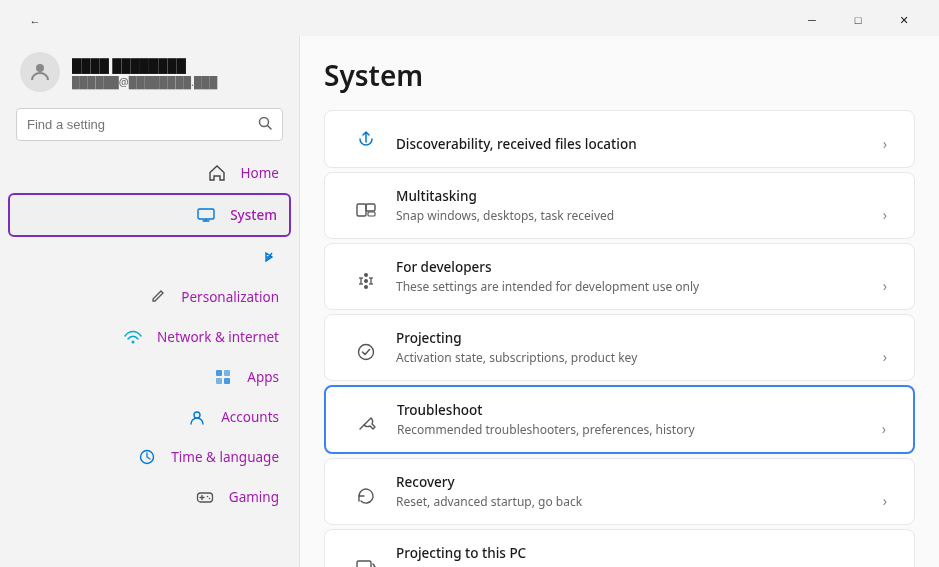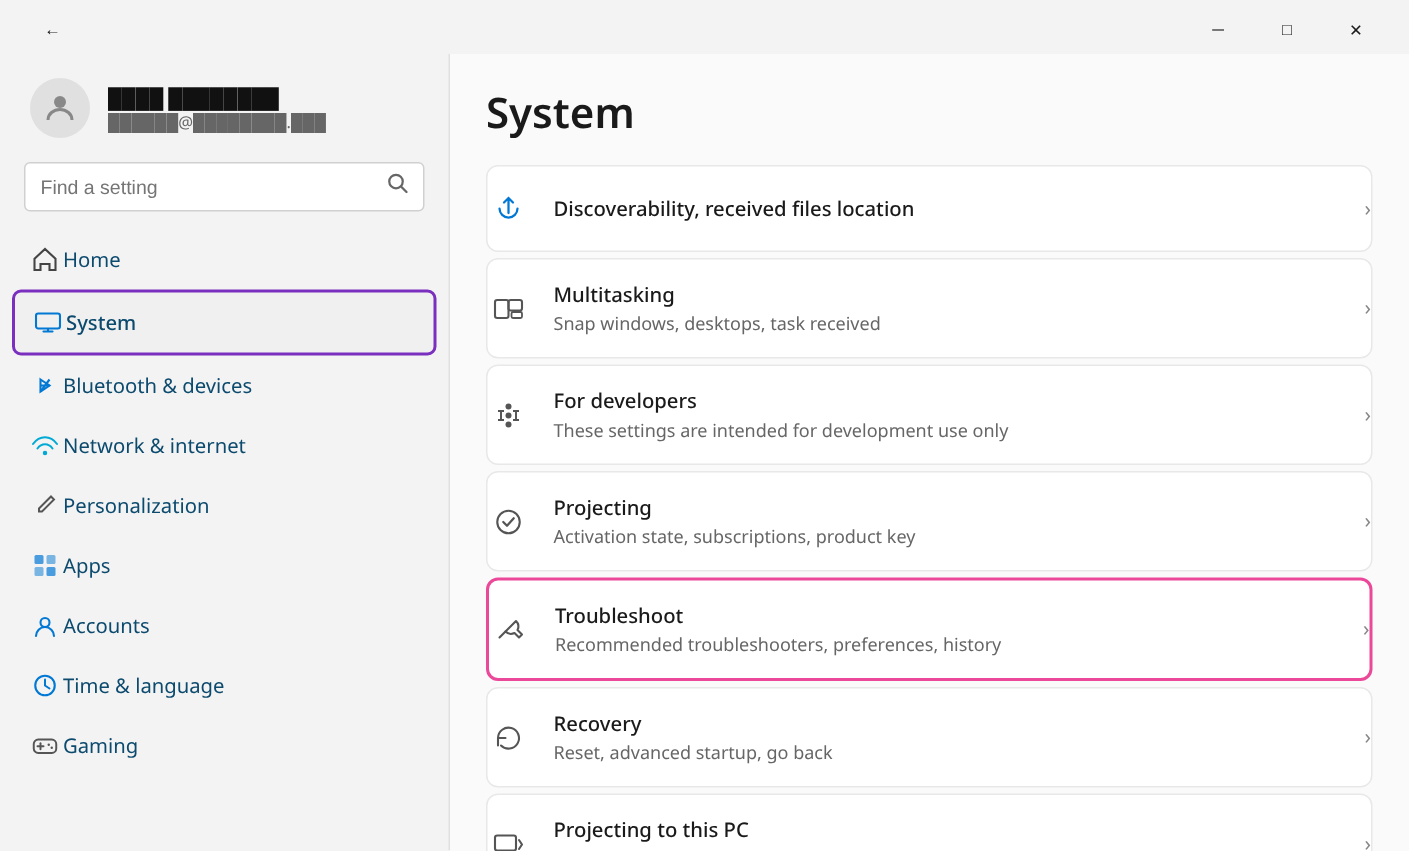--- a/index.html
+++ b/index.html
@@ -127,26 +127,27 @@
 
     
     .nav-list {
       flex: 1;
       overflow-y: auto;
       padding: 4px 8px;
     }
     .nav-item {
       display: flex;
       align-items: center;
-      gap: 2px;
+      gap: 14px;
       padding: 10px 12px;
       border-radius: 6px;
       cursor: pointer;
-      color: #0c4a6e;
+      color: #a21caf;
       font-size: 13.5px;
+      justify-content: flex-end;
     }
     .nav-item.active {
       background: #f0f0f0;
       border: 2px solid #7b2fbe;
       font-weight: 500;
     }
     .nav-icon {
       width: 20px;
       height: 20px;
       display: flex;
@@ -170,30 +171,30 @@
     }
 
     
     .settings-list {
       display: flex;
       flex-direction: column;
       gap: 4px;
     }
     .settings-item {
       display: flex;
-      align-items: center;
+      align-items: flex-end;
       background: #fff;
       border: 1px solid #e8e8e8;
       border-radius: 8px;
-      padding: 14px 0;
+      padding: 14px 27px;
       cursor: pointer;
       gap: 16px;
     }
     .settings-item.highlighted {
-      border: 2px solid #ec4899;
+      border: 2px solid #3b82f6;
     }
     .settings-item-icon {
       width: 28px;
       height: 28px;
       display: flex;
       align-items: center;
       justify-content: center;
       flex-shrink: 0;
       color: #555;
       font-size: 18px;
@@ -302,41 +303,40 @@
         <span>System</span>
       </div>
 
       <div class="nav-item">
         <span class="nav-icon icon-blue">
           <svg width="18" height="18" viewBox="0 0 18 18" fill="none">
             <path d="M6 5l6 4-6 4V5z" stroke="#0078d4" stroke-width="1.4" fill="none"></path>
             <path d="M6 9h6M12 5l-6 8" stroke="#0078d4" stroke-width="1.4"></path>
           </svg>
         </span>
-        <span>Bluetooth &amp; devices</span>
+      </div>
+
+      <div class="nav-item">
+        <span class="nav-icon icon-gray">
+          <svg width="18" height="18" viewBox="0 0 18 18" fill="none">
+            <path d="M13 3l2 2-8 8H5v-2L13 3z" stroke="#555" stroke-width="1.3" fill="none"></path>
+          </svg>
+        </span>
+        <span>Personalization</span>
       </div>
 
       <div class="nav-item">
         <span class="nav-icon icon-cyan">
           <svg width="18" height="18" viewBox="0 0 18 18" fill="none">
             <path d="M1 8c2.2-3 5-4.5 8-4.5S14.8 5 17 8" stroke="#00aad4" stroke-width="1.4" fill="none" stroke-linecap="round"></path>
             <path d="M4 11c1.3-1.8 3-2.8 5-2.8s3.7 1 5 2.8" stroke="#00aad4" stroke-width="1.4" fill="none" stroke-linecap="round"></path>
             <circle cx="9" cy="14" r="1.5" fill="#00aad4"></circle>
           </svg>
         </span>
         <span>Network &amp; internet</span>
-      </div>
-
-      <div class="nav-item">
-        <span class="nav-icon icon-gray">
-          <svg width="18" height="18" viewBox="0 0 18 18" fill="none">
-            <path d="M13 3l2 2-8 8H5v-2L13 3z" stroke="#555" stroke-width="1.3" fill="none"></path>
-          </svg>
-        </span>
-        <span>Personalization</span>
       </div>
 
       <div class="nav-item">
         <span class="nav-icon icon-blue">
           <svg width="18" height="18" viewBox="0 0 18 18" fill="none">
             <rect x="2" y="2" width="6" height="6" rx="1" fill="#0078d4" opacity="0.7"></rect>
             <rect x="10" y="2" width="6" height="6" rx="1" fill="#0078d4" opacity="0.5"></rect>
             <rect x="2" y="10" width="6" height="6" rx="1" fill="#0078d4" opacity="0.5"></rect>
             <rect x="10" y="10" width="6" height="6" rx="1" fill="#0078d4" opacity="0.7"></rect>
           </svg>

